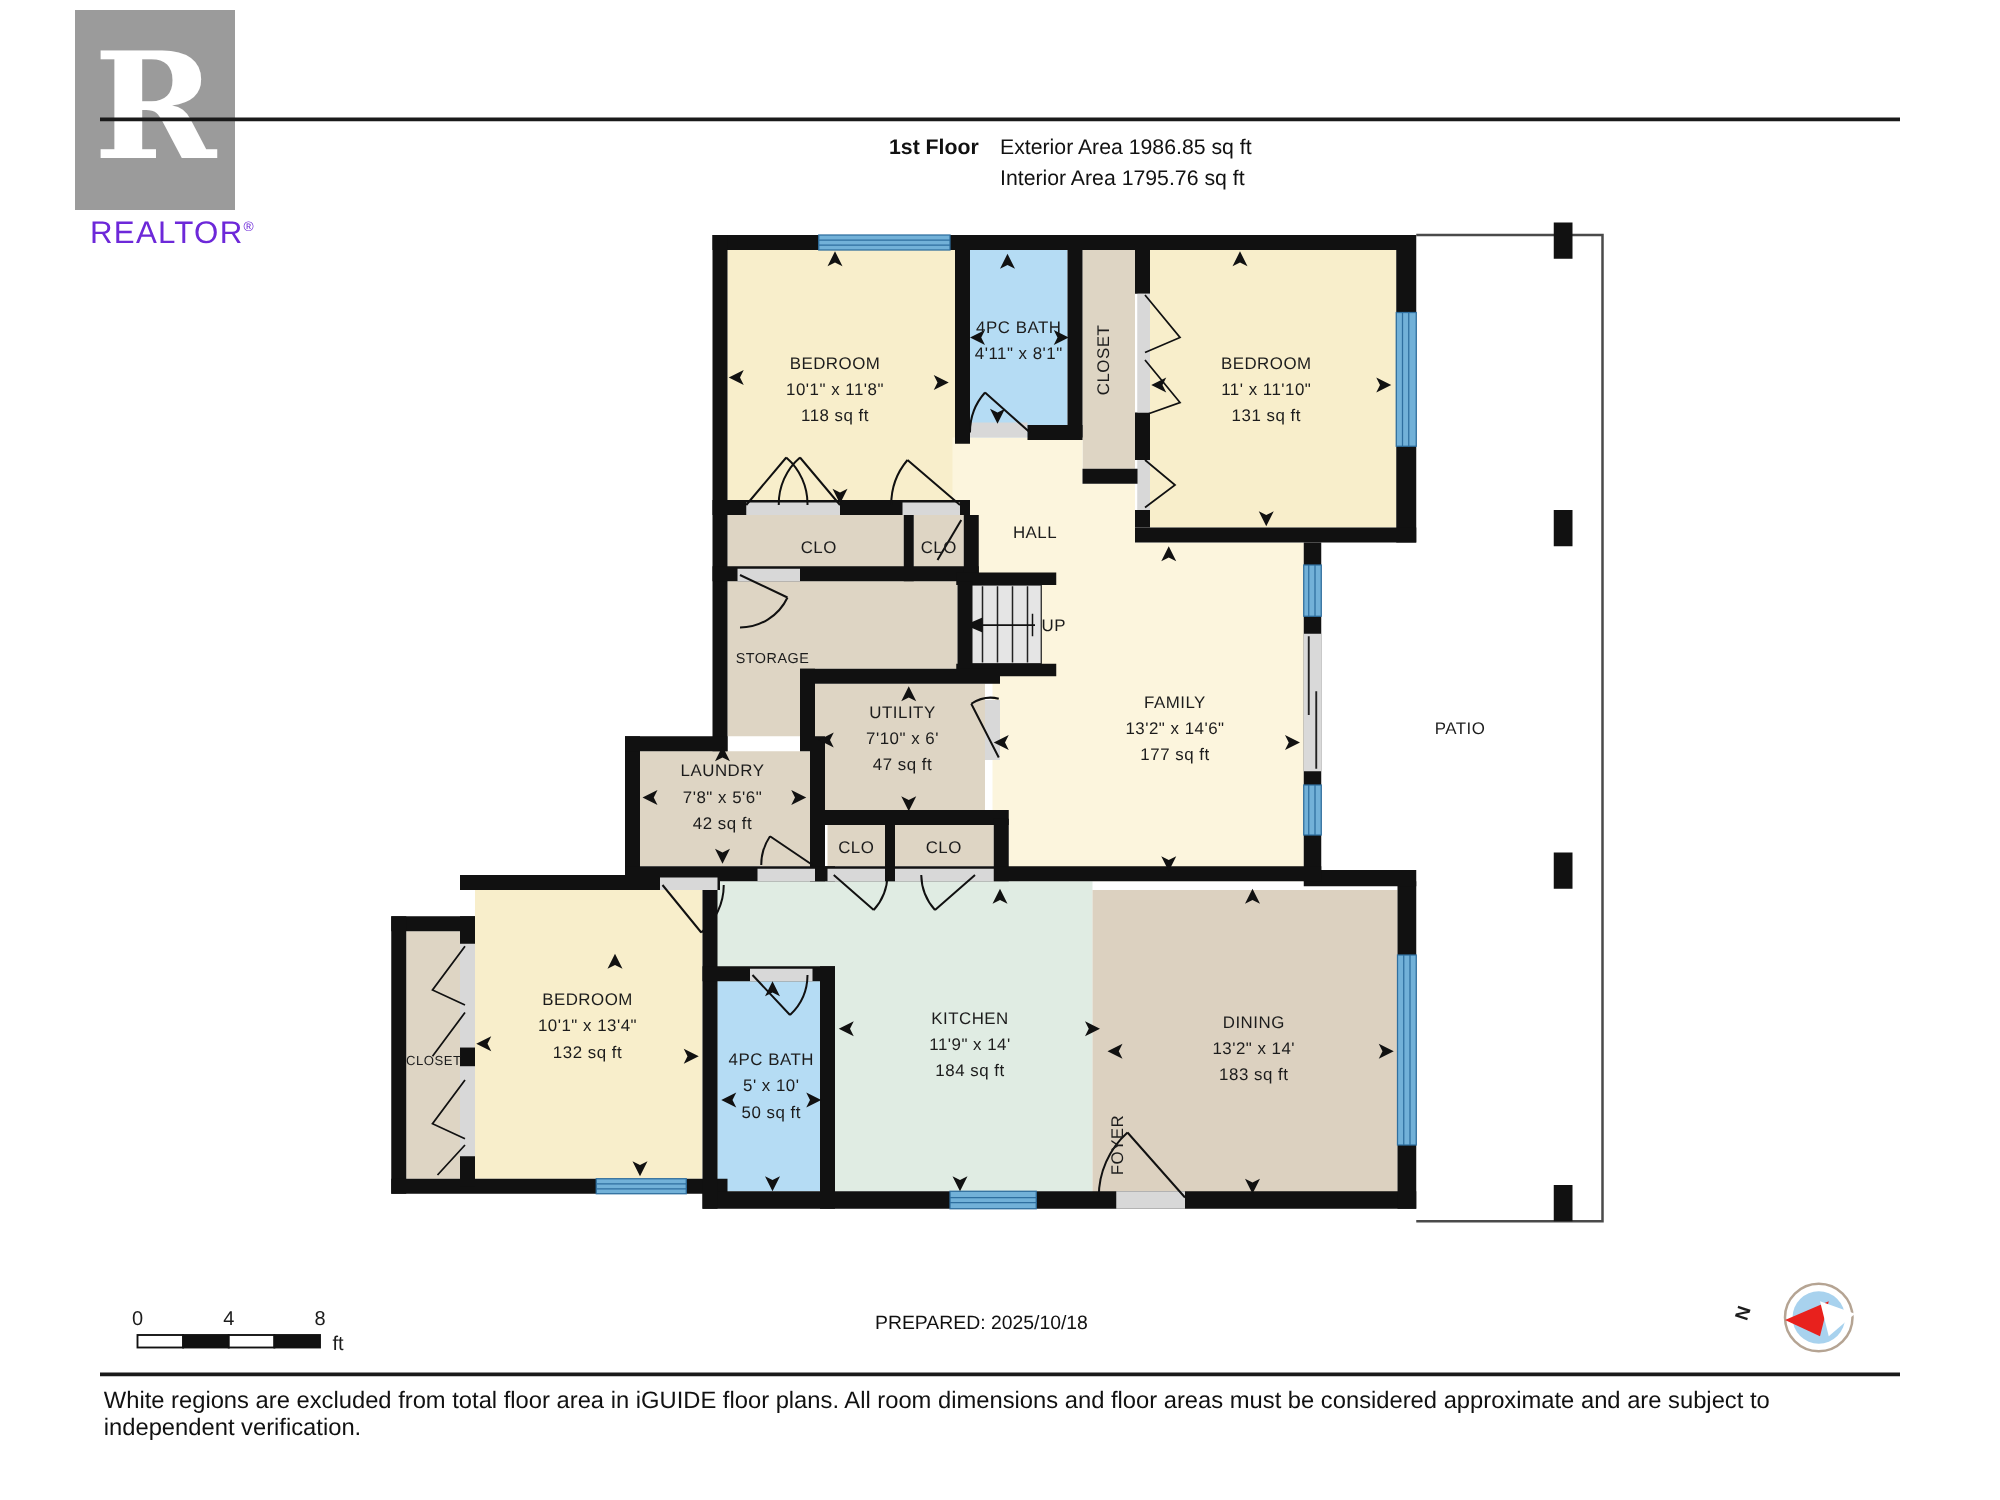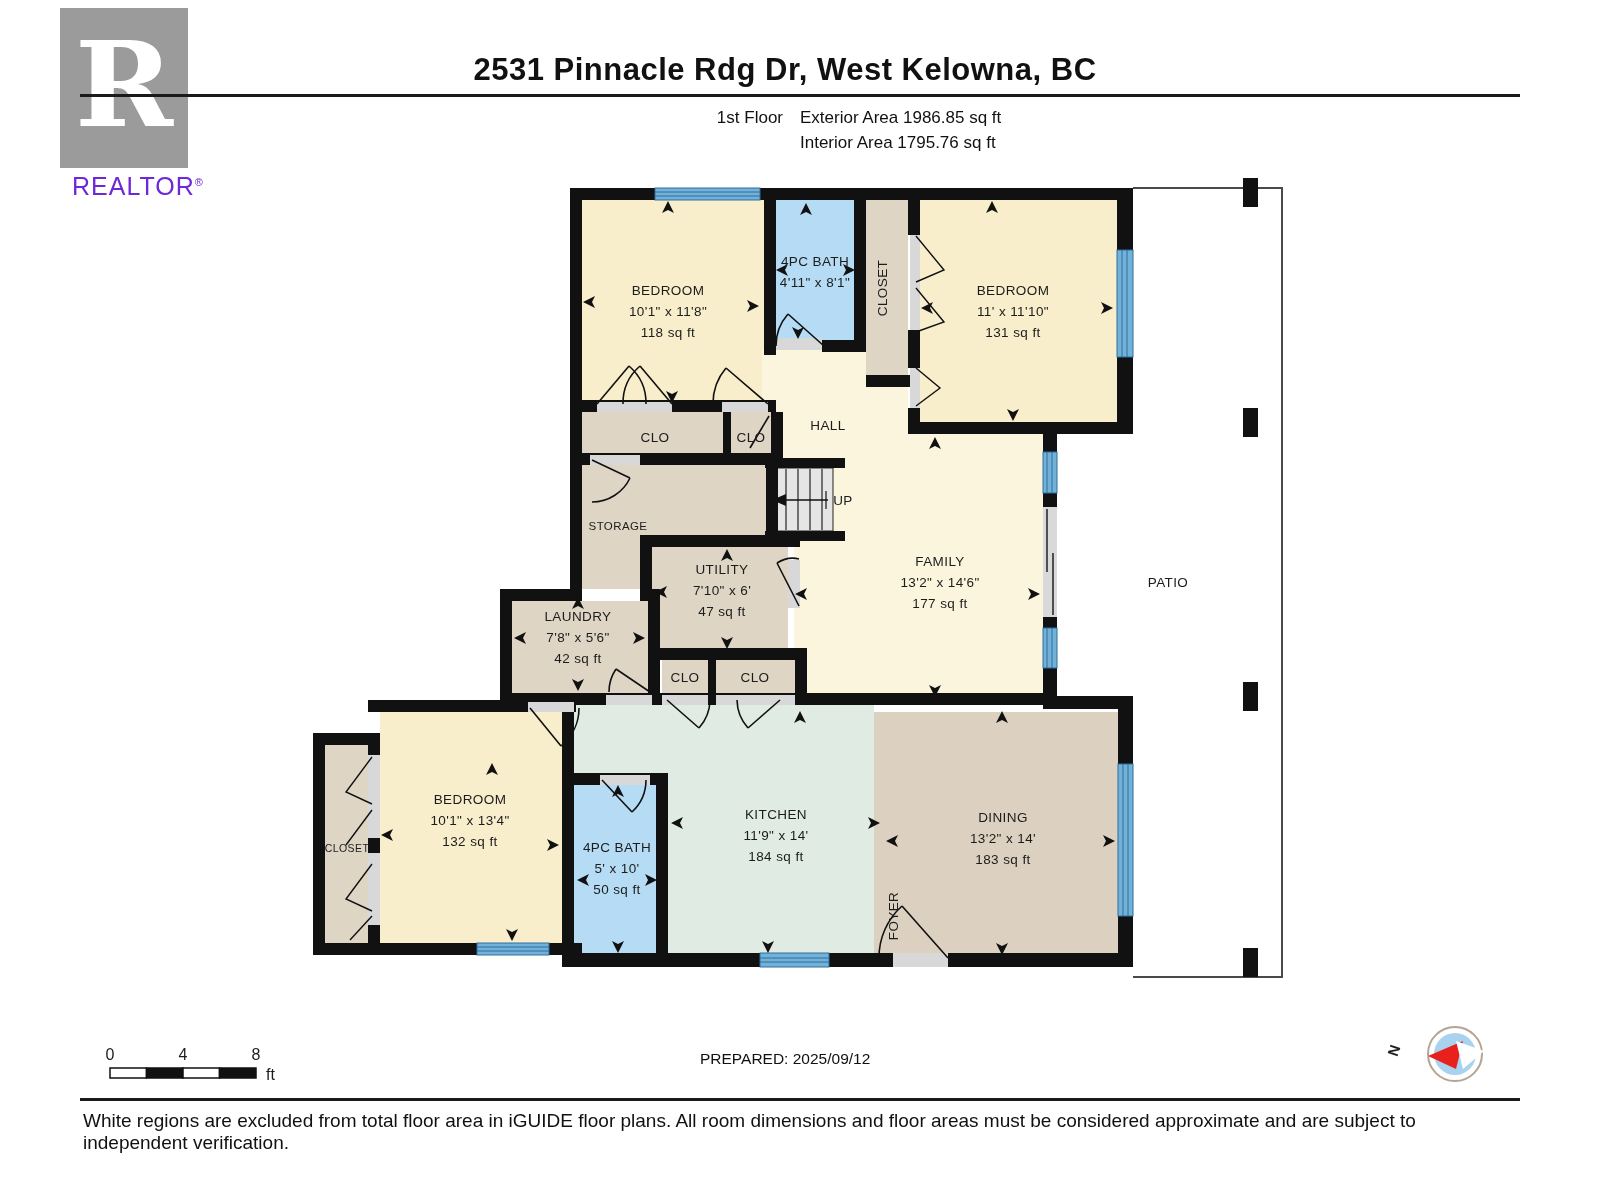--- a/index.html
+++ b/index.html
@@ -1,21 +1,21 @@
 <!DOCTYPE html>
 <html><head>
 <meta charset="utf-8">
 <style>
   html,body{margin:0;padding:0;background:#fff;}
   #page{position:relative;width:1600px;height:1200px;background:#ffffff;overflow:hidden;
         font-family:"Liberation Sans",sans-serif;color:#111;}
   .abs{position:absolute;}
   #title{left:0;top:52px;width:1570px;text-align:center;font-size:31px;font-weight:bold;letter-spacing:.5px;}
   #hdr-line{left:80px;top:94px;width:1440px;height:3px;background:#1a1a1a;}
-  #floor-label{left:640px;top:108px;width:143px;text-align:right;font-size:17px;font-weight:normal;}
+  #floor-label{left:640px;top:108px;width:143px;text-align:right;font-size:17px;font-weight:bold;}
   #ext-area{left:800px;top:108px;font-size:17px;}
   #int-area{left:800px;top:133px;font-size:17px;}
   #logo-box{left:60px;top:8px;width:128px;height:160px;background:#9b9b9b;display:flex;align-items:center;justify-content:center;}
   #logo-r{font-family:"DejaVu Serif",serif;font-weight:bold;font-size:118px;color:#fff;line-height:1;margin-top:-6px;}
   #logo-text{left:72px;top:172px;width:180px;font-size:25px;color:#6d28d9;letter-spacing:1px;}
   #logo-text sup{font-size:11px;}
   #prepared{left:700px;top:1050px;font-size:15.5px;font-weight:500;}
   #ftr-line{left:80px;top:1098px;width:1440px;height:3px;background:#1a1a1a;}
   #disclaimer{left:83px;top:1110px;width:1400px;font-size:19px;}
   svg text{fill:#1c1c1c;}
@@ -32,21 +32,20 @@
 </head>
 <body>
 
 <div id="page">
 
   <div class="abs" id="logo-box">
     <span id="logo-r">R</span>
   </div>
   <div class="abs" id="logo-text"><span>REALTOR</span><sup>®</sup></div>
 
-  <div class="abs" id="title">2531 Pinnacle Rdg Dr, West Kelowna, BC</div>
   <div class="abs" id="hdr-line"></div>
   <div class="abs" id="floor-label">1st Floor</div>
   <div class="abs" id="ext-area">Exterior Area 1986.85 sq ft</div>
   <div class="abs" id="int-area">Interior Area 1795.76 sq ft</div>
 
   <svg class="abs" style="left:0;top:0" width="1600" height="1200" viewBox="0 0 1600 1200">
 
     <g>
       <rect x="582" y="200" width="182" height="208" fill="#f8eecb"></rect>
       <rect x="776" y="200" width="78" height="150" fill="#b5dcf4"></rect>
@@ -313,17 +312,17 @@
 
     <g>
       <circle cx="1455" cy="1054" r="27" fill="#ffffff" stroke="#b5a493" stroke-width="2"></circle>
       <circle cx="1455" cy="1054" r="21" fill="#a8d2ee"></circle>
       <polygon points="1428,1056 1463,1041 1456,1069" fill="#e8211d"></polygon>
       <polygon points="1484,1051 1456,1041 1463,1069" fill="#ffffff"></polygon>
       <text transform="rotate(-72 1399,1052)" x="1399" y="1052" style="font-size:15px;font-weight:bold" text-anchor="middle">N</text>
     </g>
   </svg>
 
-  <div class="abs" id="prepared">PREPARED: 2025/09/12</div>
+  <div class="abs" id="prepared">PREPARED: 2025/10/18</div>
   <div class="abs" id="ftr-line"></div>
   <div class="abs" id="disclaimer">White regions are excluded from total floor area in iGUIDE floor plans. All room dimensions and floor areas must be considered approximate and are subject to independent verification.</div>
 
 </div>
 
 </body></html>

